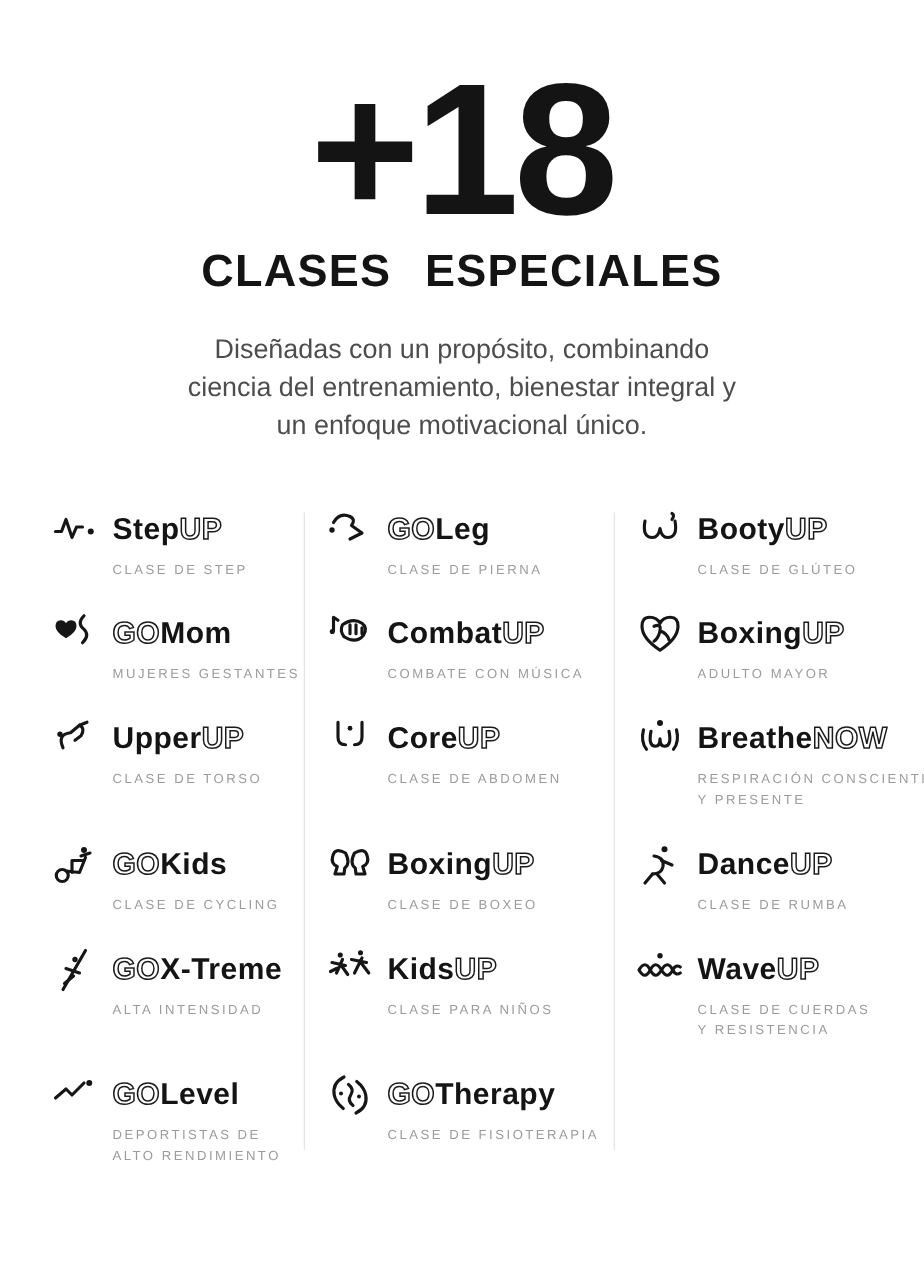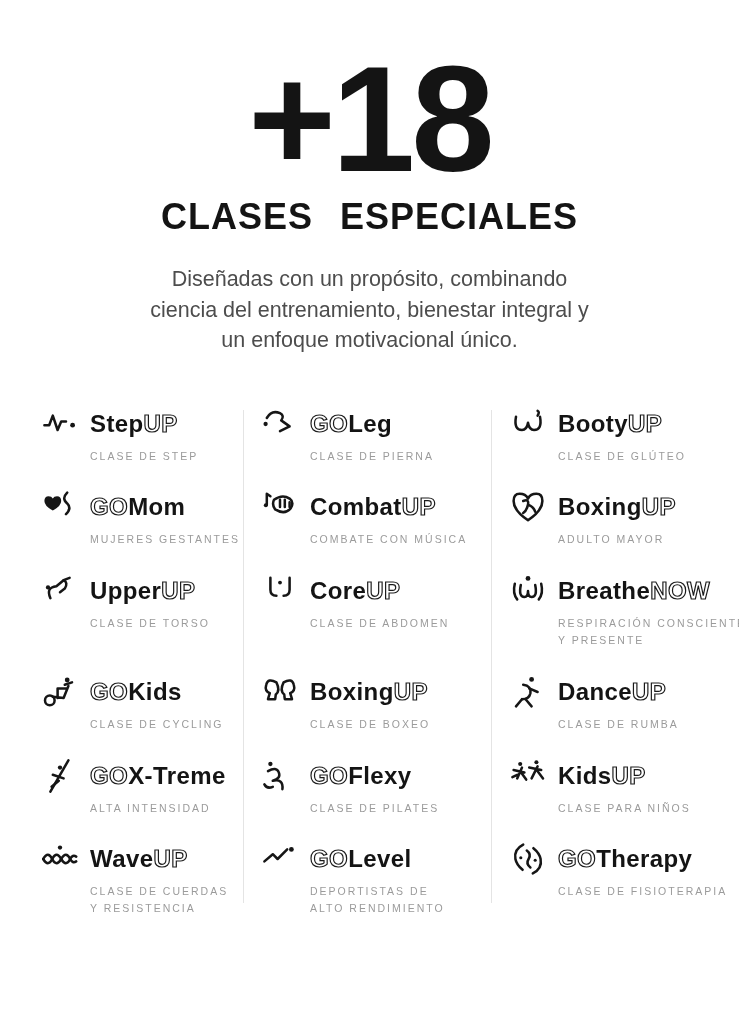--- a/index.html
+++ b/index.html
@@ -217,33 +217,20 @@
             </svg>
           </span>
           <span class="brand"><span class="outline">GO</span><span class="solid">X-Treme</span></span>
         </div>
         <div class="subtitle">ALTA INTENSIDAD</div>
       </div>
       <div class="cell">
         <div class="logo-row">
           <span class="icon">
             <svg viewBox="0 0 30 30" width="36" height="36" fill="none" stroke="#161616" stroke-width="2.1" stroke-linecap="round" stroke-linejoin="round">
-              <circle cx="7" cy="5" r="1.8" fill="#161616" stroke="none"></circle>
-              <path d="M5 11q7-4 9 1t-5 7q9-2 8 7"></path>
-              <path d="M9 24q-5 2-7-2"></path>
-            </svg>
-          </span>
-          <span class="brand"><span class="outline">GO</span><span class="solid">Flexy</span></span>
-        </div>
-        <div class="subtitle">CLASE DE PILATES</div>
-      </div>
-      <div class="cell">
-        <div class="logo-row">
-          <span class="icon">
-            <svg viewBox="0 0 30 30" width="36" height="36" fill="none" stroke="#161616" stroke-width="2.1" stroke-linecap="round" stroke-linejoin="round">
               <circle cx="8.5" cy="5" r="1.7" fill="#161616" stroke="none"></circle>
               <path d="M3 10l9 2M10 8l-4 9M8.5 11l5 7M2 16l4-2"></path>
               <circle cx="22" cy="3.5" r="1.7" fill="#161616" stroke="none"></circle>
               <path d="M16 8l10 2M23 7l-5 10M21.5 9l6 8"></path>
             </svg>
           </span>
           <span class="brand"><span class="solid">Kids</span><span class="outline">UP</span></span>
         </div>
         <div class="subtitle">CLASE PARA NIÑOS</div>
       </div>

